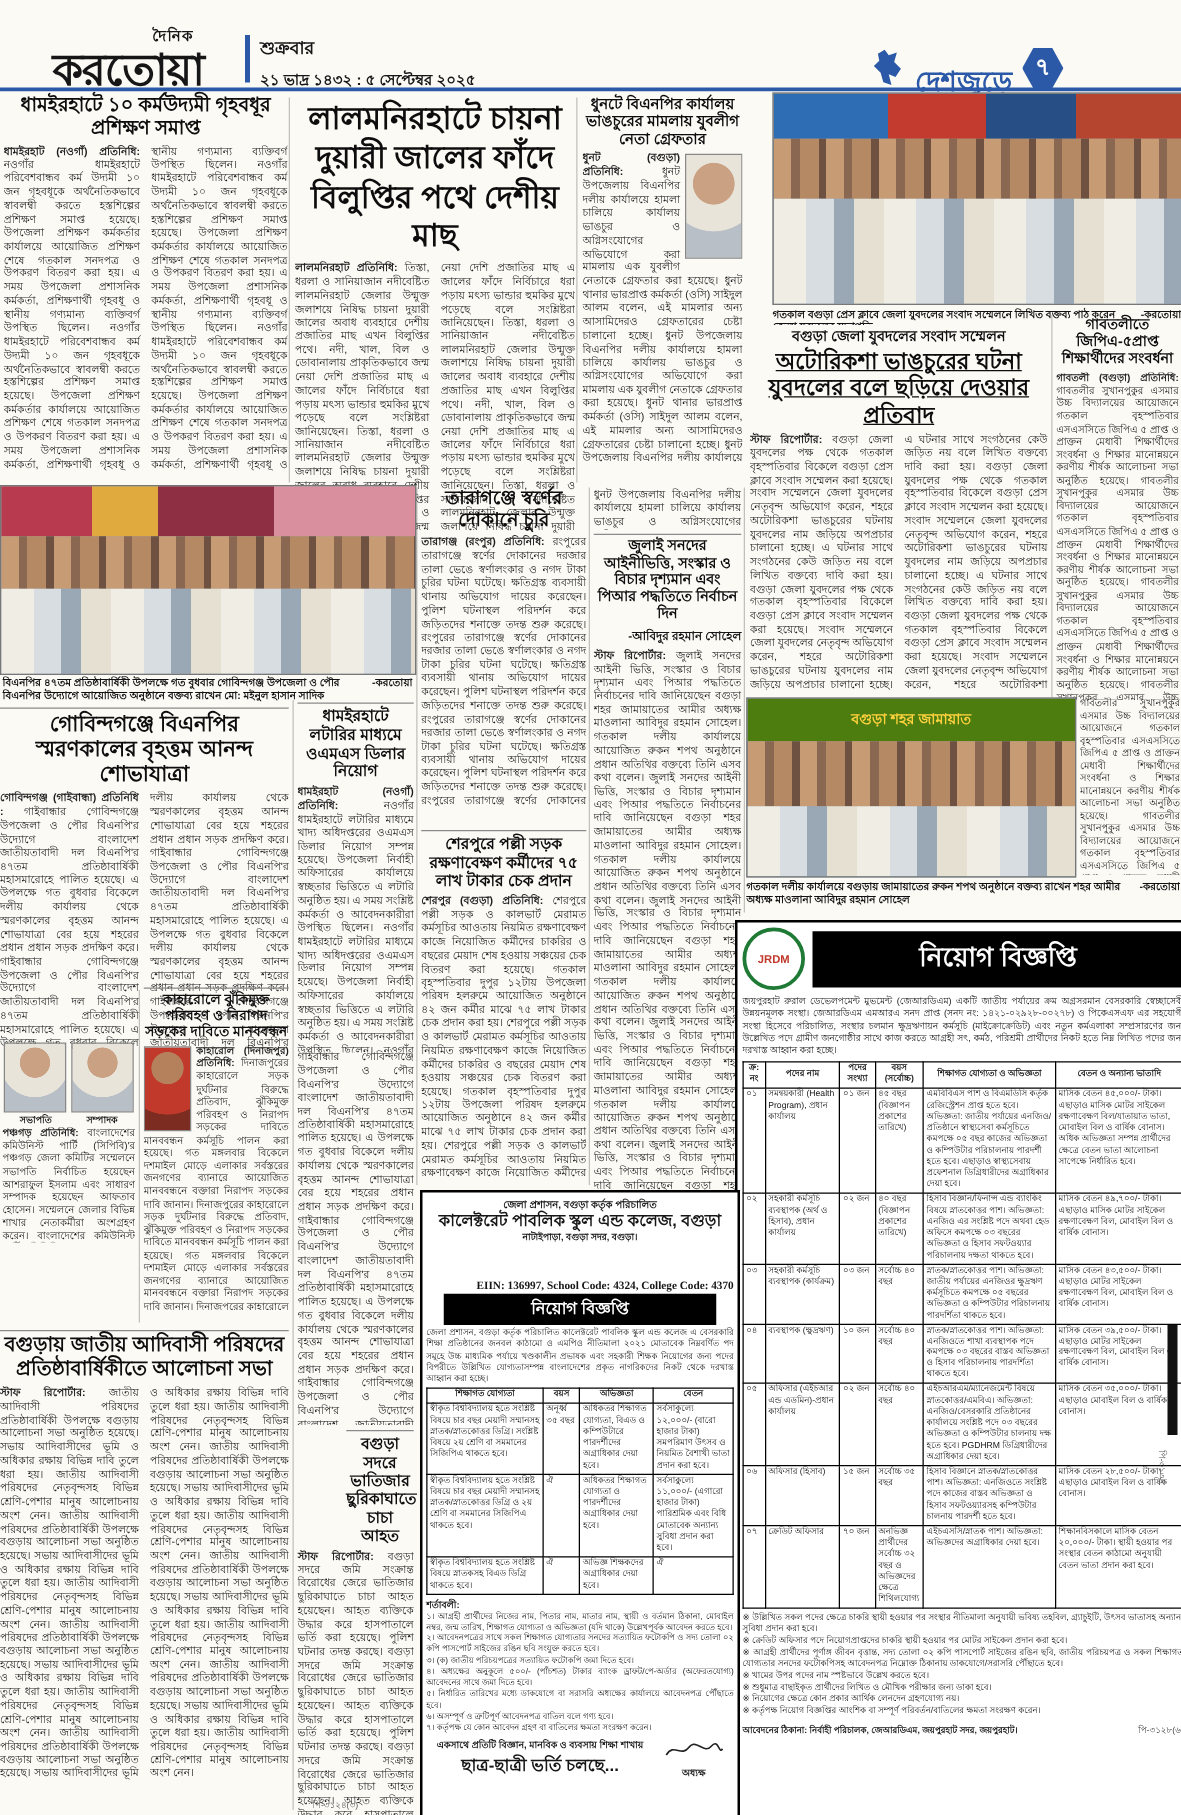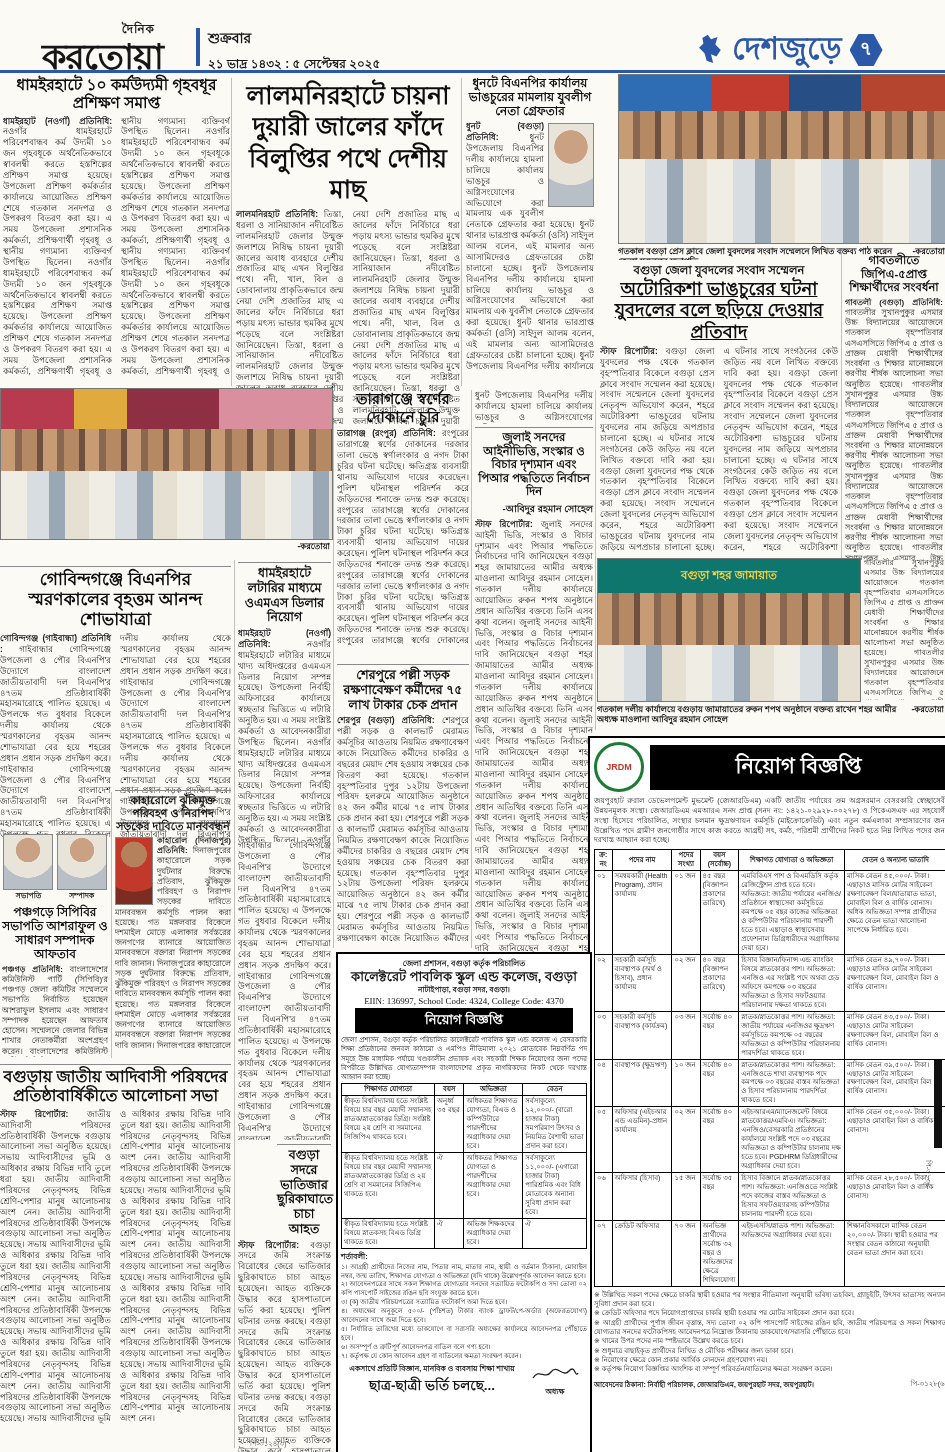--- a/index.html
+++ b/index.html
@@ -22,21 +22,21 @@
   .portrait{background:radial-gradient(circle at 50% 28%,#caa183 0 26%,#e8e4da 27% 60%,#b8bfc6 61%);border:1px solid #888;}
   .adbox{position:absolute;background:#fff;border:2px solid #000;overflow:hidden;}
   .banner-blk{background:#000;color:#fff;font-weight:bold;text-align:center;}
   .adtable{border-collapse:collapse;width:100%;}
   .adtable th,.adtable td{border:1px solid #000;padding:1px 2px;vertical-align:top;
     font-size:6.9px;line-height:1.3;text-align:left;font-weight:normal;white-space:pre-line;}
   .adtable th{font-weight:bold;text-align:center;vertical-align:middle;}
   .note-line{font-size:6.9px;line-height:1.35;text-align:justify;}
   .masthead-logo-top{font-size:12px;font-weight:900;letter-spacing:1px;}
   .masthead-logo{font-size:35px;font-weight:900;letter-spacing:-1px;line-height:.95;}
-  .section-logo{font-size:31px;font-weight:900;color:#2b59a8;}
+  .section-logo{font-size:22px;font-weight:900;color:#2b59a8;margin-top:24px;}
   .hexa{width:33px;height:35px;background:#2b59a8;color:#fff;display:flex;align-items:center;justify-content:center;
         font-size:19px;font-weight:bold;clip-path:polygon(27% 4%,73% 4%,100% 50%,73% 96%,27% 96%,0% 50%);}
   .sign-label{font-size:7.5px;font-weight:bold;text-align:center;}
 </style>
 </head>
 <body>
 
 <div class="page">
 
   <div class="abs" style="left:0;top:20px;width:945px;height:50px;">
@@ -109,20 +109,21 @@
     <div class="body-txt" style="height:262px;font-size:8px;"><span class="byline">গাবতলী (বগুড়া) প্রতিনিধি:</span> <span>গাবতলীর সুখানপুকুর এসমার উচ্চ বিদ্যালয়ের আয়োজনে গতকাল বৃহস্পতিবার এসএসসিতে জিপিএ ৫ প্রাপ্ত ও প্রাক্তন মেধাবী শিক্ষার্থীদের সংবর্ধনা ও শিক্ষার মানোন্নয়নে করণীয় শীর্ষক আলোচনা সভা অনুষ্ঠিত হয়েছে। গাবতলীর সুখানপুকুর এসমার উচ্চ বিদ্যালয়ের আয়োজনে গতকাল বৃহস্পতিবার এসএসসিতে জিপিএ ৫ প্রাপ্ত ও প্রাক্তন মেধাবী শিক্ষার্থীদের সংবর্ধনা ও শিক্ষার মানোন্নয়নে করণীয় শীর্ষক আলোচনা সভা অনুষ্ঠিত হয়েছে। গাবতলীর সুখানপুকুর এসমার উচ্চ বিদ্যালয়ের আয়োজনে গতকাল বৃহস্পতিবার এসএসসিতে জিপিএ ৫ প্রাপ্ত ও প্রাক্তন মেধাবী শিক্ষার্থীদের সংবর্ধনা ও শিক্ষার মানোন্নয়নে করণীয় শীর্ষক আলোচনা সভা অনুষ্ঠিত হয়েছে। গাবতলীর সুখানপুকুর এসমার উচ্চ বিদ্যালয়ের আয়োজনে গতকাল বৃহস্পতিবার এসএসসিতে জিপিএ ৫ প্রাপ্ত ও প্রাক্তন মেধাবী শিক্ষার্থীদের সংবর্ধনা ও শিক্ষার মানোন্নয়নে করণীয় শীর্ষক আলোচনা সভা অনুষ্ঠিত হয়েছে।</span></div>
   </div>
 
   <div class="photo" style="left:0;top:388px;width:331px;height:150px;">
     <div class="ph-strip" style="top:0;height:40px;background:linear-gradient(90deg,#b73a4e 0 22%,#e0aa3e 22% 38%,#8e2f44 38% 66%,#d98f9d 66% 100%);"></div>
     <div class="ph-strip heads" style="top:40px;height:42px;"></div>
     <div class="ph-strip shirts" style="top:82px;height:68px;"></div>
   </div>
   <div class="abs caption" style="left:2px;top:541px;width:328px;height:25px;">
     <span class="credit">-করতোয়া</span>
+    <span>বিএনপির ৪৭তম প্রতিষ্ঠাবার্ষিকী উপলক্ষে গত বুধবার গোবিন্দগঞ্জ উপজেলা ও পৌর বিএনপির উদ্যোগে আয়োজিত অনুষ্ঠানে বক্তব্য রাখেন মো: মইনুল হাসান সাদিক</span>
   </div>
 
   <div class="abs" style="left:337px;top:390px;width:132px;">
     <div class="hl" style="font-size:15px;">তারাগঞ্জে স্বর্ণের দোকানে চুরি</div>
     <div class="body-txt" style="height:218px;"><span class="byline">তারাগঞ্জ (রংপুর) প্রতিনিধি:</span> <span>রংপুরের তারাগঞ্জে স্বর্ণের দোকানের দরজার তালা ভেঙে স্বর্ণালংকার ও নগদ টাকা চুরির ঘটনা ঘটেছে। ক্ষতিগ্রস্ত ব্যবসায়ী থানায় অভিযোগ দায়ের করেছেন। পুলিশ ঘটনাস্থল পরিদর্শন করে জড়িতদের শনাক্তে তদন্ত শুরু করেছে। রংপুরের তারাগঞ্জে স্বর্ণের দোকানের দরজার তালা ভেঙে স্বর্ণালংকার ও নগদ টাকা চুরির ঘটনা ঘটেছে। ক্ষতিগ্রস্ত ব্যবসায়ী থানায় অভিযোগ দায়ের করেছেন। পুলিশ ঘটনাস্থল পরিদর্শন করে জড়িতদের শনাক্তে তদন্ত শুরু করেছে। রংপুরের তারাগঞ্জে স্বর্ণের দোকানের দরজার তালা ভেঙে স্বর্ণালংকার ও নগদ টাকা চুরির ঘটনা ঘটেছে। ক্ষতিগ্রস্ত ব্যবসায়ী থানায় অভিযোগ দায়ের করেছেন। পুলিশ ঘটনাস্থল পরিদর্শন করে জড়িতদের শনাক্তে তদন্ত শুরু করেছে। রংপুরের তারাগঞ্জে স্বর্ণের দোকানের দরজার তালা ভেঙে স্বর্ণালংকার ও নগদ টাকা চুরির ঘটনা ঘটেছে। ক্ষতিগ্রস্ত ব্যবসায়ী থানায় অভিযোগ দায়ের করেছেন। পুলিশ ঘটনাস্থল পরিদর্শন করে জড়িতদের শনাক্তে তদন্ত শুরু করেছে। রংপুরের তারাগঞ্জে স্বর্ণের দোকানের দরজার তালা ভেঙে স্বর্ণালংকার ও নগদ টাকা চুরির ঘটনা ঘটেছে। ক্ষতিগ্রস্ত ব্যবসায়ী থানায় অভিযোগ দায়ের করেছেন। পুলিশ ঘটনাস্থল পরিদর্শন করে জড়িতদের শনাক্তে তদন্ত শুরু করেছে।</span></div>
   </div>
 
   <div class="abs" style="left:337px;top:664px;width:132px;">
     <div class="hl rule-t" style="font-size:12.5px;">শেরপুরে পল্লী সড়ক রক্ষণাবেক্ষণ কর্মীদের ৭৫ লাখ টাকার চেক প্রদান</div>
     <div class="body-txt" style="height:228px;"><span class="byline">শেরপুর (বগুড়া) প্রতিনিধি:</span> <span>শেরপুরে পল্লী সড়ক ও কালভার্ট মেরামত কর্মসূচির আওতায় নিয়মিত রক্ষণাবেক্ষণ কাজে নিয়োজিত কর্মীদের চাকরির ও বছরের মেয়াদ শেষ হওয়ায় সঞ্চয়ের চেক বিতরণ করা হয়েছে। গতকাল বৃহস্পতিবার দুপুর ১২টায় উপজেলা পরিষদ হলরুমে আয়োজিত অনুষ্ঠানে ৪২ জন কর্মীর মাঝে ৭৫ লাখ টাকার চেক প্রদান করা হয়। শেরপুরে পল্লী সড়ক ও কালভার্ট মেরামত কর্মসূচির আওতায় নিয়মিত রক্ষণাবেক্ষণ কাজে নিয়োজিত কর্মীদের চাকরির ও বছরের মেয়াদ শেষ হওয়ায় সঞ্চয়ের চেক বিতরণ করা হয়েছে। গতকাল বৃহস্পতিবার দুপুর ১২টায় উপজেলা পরিষদ হলরুমে আয়োজিত অনুষ্ঠানে ৪২ জন কর্মীর মাঝে ৭৫ লাখ টাকার চেক প্রদান করা হয়। শেরপুরে পল্লী সড়ক ও কালভার্ট মেরামত কর্মসূচির আওতায় নিয়মিত রক্ষণাবেক্ষণ কাজে নিয়োজিত কর্মীদের চাকরির ও বছরের মেয়াদ শেষ হওয়ায় সঞ্চয়ের চেক বিতরণ করা হয়েছে। গতকাল বৃহস্পতিবার দুপুর ১২টায় উপজেলা পরিষদ হলরুমে আয়োজিত অনুষ্ঠানে ৪২ জন কর্মীর মাঝে ৭৫ লাখ টাকার চেক প্রদান করা হয়। শেরপুরে পল্লী সড়ক ও কালভার্ট মেরামত কর্মসূচির আওতায় নিয়মিত রক্ষণাবেক্ষণ কাজে নিয়োজিত কর্মীদের চাকরির ও বছরের মেয়াদ শেষ হওয়ায় সঞ্চয়ের চেক বিতরণ করা হয়েছে। গতকাল বৃহস্পতিবার দুপুর ১২টায় উপজেলা পরিষদ হলরুমে আয়োজিত অনুষ্ঠানে ৪২ জন কর্মীর মাঝে ৭৫ লাখ টাকার চেক প্রদান করা হয়।</span></div>
@@ -147,21 +148,20 @@
 
   <div class="abs" style="left:2px;top:834px;width:106px;">
     <div style="display:flex;gap:4px;justify-content:center;">
       <span class="portrait" style="width:48px;height:54px;display:block;"></span>
       <span class="portrait" style="width:48px;height:54px;display:block;"></span>
     </div>
     <div style="display:flex;justify-content:space-around;font-size:7.5px;font-weight:bold;">
       <span>সভাপতি</span>
       <span>সম্পাদক</span>
     </div>
-    <div class="hl" style="font-size:12px;margin-top:3px;">পঞ্চগড়ে সিপিবির সভাপতি আশরাফুল ও সাধারণ সম্পাদক আফতাব</div>
     <div class="body-txt" style="height:92px;font-size:8px;"><span class="byline">পঞ্চগড় প্রতিনিধি:</span> <span>বাংলাদেশের কমিউনিস্ট পার্টি (সিপিবি)'র পঞ্চগড় জেলা কমিটির সম্মেলনে সভাপতি নির্বাচিত হয়েছেন আশরাফুল ইসলাম এবং সাধারণ সম্পাদক হয়েছেন আফতাব হোসেন। সম্মেলনে জেলার বিভিন্ন শাখার নেতাকর্মীরা অংশগ্রহণ করেন। বাংলাদেশের কমিউনিস্ট পার্টি (সিপিবি)'র পঞ্চগড় জেলা কমিটির সম্মেলনে সভাপতি নির্বাচিত হয়েছেন আশরাফুল ইসলাম এবং সাধারণ সম্পাদক হয়েছেন আফতাব হোসেন। সম্মেলনে জেলার বিভিন্ন শাখার নেতাকর্মীরা অংশগ্রহণ করেন।</span></div>
   </div>
 
   <div class="abs" style="left:115px;top:790px;width:116px;">
     <div class="hl rule-t" style="font-size:11px;">কাহারোলে ঝুঁকিমুক্ত পরিবহণ ও নিরাপদ সড়কের দাবিতে মানববন্ধন</div>
     <div class="body-txt" style="height:212px;font-size:8px;">
       <span style="float:left;width:36px;height:66px;margin:1px 4px 2px 0;display:block;background:radial-gradient(circle at 50% 25%,#b5805c 0 24%,#c0392b 25% 70%,#7d2c22 71%);border:1px solid #888;"></span>
       <span class="byline">কাহারোল (দিনাজপুর) প্রতিনিধি:</span> <span>দিনাজপুরের কাহারোলে সড়ক দুর্ঘটনার বিরুদ্ধে প্রতিবাদ, ঝুঁকিমুক্ত পরিবহণ ও নিরাপদ সড়কের দাবিতে মানববন্ধন কর্মসূচি পালন করা হয়েছে। গত মঙ্গলবার বিকেলে দশমাইল মোড়ে এলাকার সর্বস্তরের জনগণের ব্যানারে আয়োজিত মানববন্ধনে বক্তারা নিরাপদ সড়কের দাবি জানান। দিনাজপুরের কাহারোলে সড়ক দুর্ঘটনার বিরুদ্ধে প্রতিবাদ, ঝুঁকিমুক্ত পরিবহণ ও নিরাপদ সড়কের দাবিতে মানববন্ধন কর্মসূচি পালন করা হয়েছে। গত মঙ্গলবার বিকেলে দশমাইল মোড়ে এলাকার সর্বস্তরের জনগণের ব্যানারে আয়োজিত মানববন্ধনে বক্তারা নিরাপদ সড়কের দাবি জানান। দিনাজপুরের কাহারোলে সড়ক দুর্ঘটনার বিরুদ্ধে প্রতিবাদ, ঝুঁকিমুক্ত পরিবহণ ও নিরাপদ সড়কের দাবিতে মানববন্ধন কর্মসূচি পালন করা হয়েছে। গত মঙ্গলবার বিকেলে দশমাইল মোড়ে এলাকার সর্বস্তরের জনগণের ব্যানারে আয়োজিত মানববন্ধনে বক্তারা নিরাপদ সড়কের দাবি জানান।</span>
     </div>
   </div>
@@ -171,21 +171,21 @@
     <div class="body-txt cols2" style="height:326px;"><span class="byline">স্টাফ রিপোর্টার:</span> <span>জাতীয় আদিবাসী পরিষদের প্রতিষ্ঠাবার্ষিকী উপলক্ষে বগুড়ায় আলোচনা সভা অনুষ্ঠিত হয়েছে। সভায় আদিবাসীদের ভূমি ও অধিকার রক্ষায় বিভিন্ন দাবি তুলে ধরা হয়। জাতীয় আদিবাসী পরিষদের নেতৃবৃন্দসহ বিভিন্ন শ্রেণি-পেশার মানুষ আলোচনায় অংশ নেন। জাতীয় আদিবাসী পরিষদের প্রতিষ্ঠাবার্ষিকী উপলক্ষে বগুড়ায় আলোচনা সভা অনুষ্ঠিত হয়েছে। সভায় আদিবাসীদের ভূমি ও অধিকার রক্ষায় বিভিন্ন দাবি তুলে ধরা হয়। জাতীয় আদিবাসী পরিষদের নেতৃবৃন্দসহ বিভিন্ন শ্রেণি-পেশার মানুষ আলোচনায় অংশ নেন। জাতীয় আদিবাসী পরিষদের প্রতিষ্ঠাবার্ষিকী উপলক্ষে বগুড়ায় আলোচনা সভা অনুষ্ঠিত হয়েছে। সভায় আদিবাসীদের ভূমি ও অধিকার রক্ষায় বিভিন্ন দাবি তুলে ধরা হয়। জাতীয় আদিবাসী পরিষদের নেতৃবৃন্দসহ বিভিন্ন শ্রেণি-পেশার মানুষ আলোচনায় অংশ নেন। জাতীয় আদিবাসী পরিষদের প্রতিষ্ঠাবার্ষিকী উপলক্ষে বগুড়ায় আলোচনা সভা অনুষ্ঠিত হয়েছে। সভায় আদিবাসীদের ভূমি ও অধিকার রক্ষায় বিভিন্ন দাবি তুলে ধরা হয়। জাতীয় আদিবাসী পরিষদের নেতৃবৃন্দসহ বিভিন্ন শ্রেণি-পেশার মানুষ আলোচনায় অংশ নেন। জাতীয় আদিবাসী পরিষদের প্রতিষ্ঠাবার্ষিকী উপলক্ষে বগুড়ায় আলোচনা সভা অনুষ্ঠিত হয়েছে। সভায় আদিবাসীদের ভূমি ও অধিকার রক্ষায় বিভিন্ন দাবি তুলে ধরা হয়। জাতীয় আদিবাসী পরিষদের নেতৃবৃন্দসহ বিভিন্ন শ্রেণি-পেশার মানুষ আলোচনায় অংশ নেন। জাতীয় আদিবাসী পরিষদের প্রতিষ্ঠাবার্ষিকী উপলক্ষে বগুড়ায় আলোচনা সভা অনুষ্ঠিত হয়েছে। সভায় আদিবাসীদের ভূমি ও অধিকার রক্ষায় বিভিন্ন দাবি তুলে ধরা হয়। জাতীয় আদিবাসী পরিষদের নেতৃবৃন্দসহ বিভিন্ন শ্রেণি-পেশার মানুষ আলোচনায় অংশ নেন। জাতীয় আদিবাসী পরিষদের প্রতিষ্ঠাবার্ষিকী উপলক্ষে বগুড়ায় আলোচনা সভা অনুষ্ঠিত হয়েছে। সভায় আদিবাসীদের ভূমি ও অধিকার রক্ষায় বিভিন্ন দাবি তুলে ধরা হয়। জাতীয় আদিবাসী পরিষদের নেতৃবৃন্দসহ বিভিন্ন শ্রেণি-পেশার মানুষ আলোচনায় অংশ নেন।</span></div>
   </div>
 
   <div class="abs" style="left:238px;top:840px;width:93px;">
     <div class="body-txt" style="height:300px;"><span>গাইবান্ধার গোবিন্দগঞ্জে উপজেলা ও পৌর বিএনপি'র উদ্যোগে বাংলাদেশ জাতীয়তাবাদী দল বিএনপি'র ৪৭তম প্রতিষ্ঠাবার্ষিকী মহাসমারোহে পালিত হয়েছে। এ উপলক্ষে গত বুধবার বিকেলে দলীয় কার্যালয় থেকে স্মরণকালের বৃহত্তম আনন্দ শোভাযাত্রা বের হয়ে শহরের প্রধান প্রধান সড়ক প্রদক্ষিণ করে। গাইবান্ধার গোবিন্দগঞ্জে উপজেলা ও পৌর বিএনপি'র উদ্যোগে বাংলাদেশ জাতীয়তাবাদী দল বিএনপি'র ৪৭তম প্রতিষ্ঠাবার্ষিকী মহাসমারোহে পালিত হয়েছে। এ উপলক্ষে গত বুধবার বিকেলে দলীয় কার্যালয় থেকে স্মরণকালের বৃহত্তম আনন্দ শোভাযাত্রা বের হয়ে শহরের প্রধান প্রধান সড়ক প্রদক্ষিণ করে। গাইবান্ধার গোবিন্দগঞ্জে উপজেলা ও পৌর বিএনপি'র উদ্যোগে বাংলাদেশ জাতীয়তাবাদী দল বিএনপি'র ৪৭তম প্রতিষ্ঠাবার্ষিকী মহাসমারোহে পালিত হয়েছে। এ উপলক্ষে গত বুধবার বিকেলে দলীয় কার্যালয় থেকে স্মরণকালের বৃহত্তম আনন্দ শোভাযাত্রা বের হয়ে শহরের প্রধান প্রধান সড়ক প্রদক্ষিণ করে।</span></div>
     <div class="hl rule-t" style="font-size:12.5px;margin-top:4px;margin-left:39px;">বগুড়া সদরে ভাতিজার ছুরিকাঘাতে চাচা আহত</div>
     <div class="body-txt" style="height:238px;"><span class="byline">স্টাফ রিপোর্টার:</span> <span>বগুড়া সদরে জমি সংক্রান্ত বিরোধের জেরে ভাতিজার ছুরিকাঘাতে চাচা আহত হয়েছেন। আহত ব্যক্তিকে উদ্ধার করে হাসপাতালে ভর্তি করা হয়েছে। পুলিশ ঘটনার তদন্ত করছে। বগুড়া সদরে জমি সংক্রান্ত বিরোধের জেরে ভাতিজার ছুরিকাঘাতে চাচা আহত হয়েছেন। আহত ব্যক্তিকে উদ্ধার করে হাসপাতালে ভর্তি করা হয়েছে। পুলিশ ঘটনার তদন্ত করছে। বগুড়া সদরে জমি সংক্রান্ত বিরোধের জেরে ভাতিজার ছুরিকাঘাতে চাচা আহত হয়েছেন। আহত ব্যক্তিকে উদ্ধার করে হাসপাতালে ভর্তি করা হয়েছে। পুলিশ ঘটনার তদন্ত করছে। বগুড়া সদরে জমি সংক্রান্ত বিরোধের জেরে ভাতিজার ছুরিকাঘাতে চাচা আহত হয়েছেন। আহত ব্যক্তিকে উদ্ধার করে হাসপাতালে ভর্তি করা হয়েছে। পুলিশ ঘটনার তদন্ত করছে। বগুড়া সদরে জমি সংক্রান্ত বিরোধের জেরে ভাতিজার ছুরিকাঘাতে চাচা আহত হয়েছেন। আহত ব্যক্তিকে উদ্ধার করে হাসপাতালে ভর্তি করা হয়েছে। পুলিশ ঘটনার তদন্ত করছে।</span></div>
   </div>
 
   <div class="photo" style="left:597px;top:558px;width:262px;height:142px;">
-    <div class="ph-strip" style="top:0;height:34px;background:#0f766e;color:#ffd23e;font-weight:bold;font-size:11.5px;display:flex;align-items:center;justify-content:center;">
+    <div class="ph-strip" style="top:0;height:34px;background:#4d7c0f;color:#ffd23e;font-weight:bold;font-size:11.5px;display:flex;align-items:center;justify-content:center;">
         <span>বগুড়া শহর জামায়াত</span>
       </div>
     <div class="ph-strip heads" style="top:34px;height:52px;"></div>
     <div class="ph-strip shirts" style="top:86px;height:56px;"></div>
   </div>
   <div class="abs body-txt" style="left:864px;top:558px;width:80px;height:142px;font-size:7.8px;"><span>গাবতলীর সুখানপুকুর এসমার উচ্চ বিদ্যালয়ের আয়োজনে গতকাল বৃহস্পতিবার এসএসসিতে জিপিএ ৫ প্রাপ্ত ও প্রাক্তন মেধাবী শিক্ষার্থীদের সংবর্ধনা ও শিক্ষার মানোন্নয়নে করণীয় শীর্ষক আলোচনা সভা অনুষ্ঠিত হয়েছে। গাবতলীর সুখানপুকুর এসমার উচ্চ বিদ্যালয়ের আয়োজনে গতকাল বৃহস্পতিবার এসএসসিতে জিপিএ ৫ প্রাপ্ত ও প্রাক্তন মেধাবী শিক্ষার্থীদের সংবর্ধনা ও শিক্ষার মানোন্নয়নে করণীয় শীর্ষক আলোচনা সভা অনুষ্ঠিত হয়েছে।</span></div>
   <div class="abs caption" style="left:597px;top:704px;width:347px;height:26px;">
     <span class="credit">-করতোয়া</span>
     <span>গতকাল দলীয় কার্যালয়ে বগুড়ায় জামায়াতের রুকন শপথ অনুষ্ঠানে বক্তব্য রাখেন শহর আমীর অধ্যক্ষ মাওলানা আবিদুর রহমান সোহেল</span>
   </div>
@@ -276,21 +276,21 @@
     <div style="display:flex;justify-content:space-between;align-items:flex-end;margin-top:4px;">
       <div class="note-line" style="font-weight:bold;">আবেদনের ঠিকানা: নির্বাহী পরিচালক, জেআরডিএম, জয়পুরহাট সদর, জয়পুরহাট।</div>
       <div style="font-size:7px;color:#444;">পি-৩১২৮(৬)</div>
     </div>
   </div>
 
   <div class="adbox" style="left:336px;top:952px;width:246px;height:494px;padding:3px;">
     <div style="text-align:center;font-size:8px;font-weight:bold;">জেলা প্রশাসন, বগুড়া কর্তৃক পরিচালিত</div>
     <div style="text-align:center;font-size:13px;font-weight:bold;line-height:1.1;">কালেক্টরেট পাবলিক স্কুল এন্ড কলেজ, বগুড়া</div>
     <div style="text-align:center;font-size:7.3px;font-weight:bold;">নাটাইপাড়া, বগুড়া সদর, বগুড়া।</div>
-    <div style="text-align:center;font-size:9px;font-weight:normal;font-family:'Liberation Serif',serif;">EIIN: 136997, School Code: 4324, College Code: 4370</div>
+    <div style="text-align:right;font-size:9px;font-weight:bold;font-family:'Liberation Serif',serif;margin-top:27px;">EIIN: 136997, School Code: 4324, College Code: 4370</div>
     <div class="banner-blk" style="font-size:13px;padding:2px 0;margin:2px 14px;">নিয়োগ বিজ্ঞপ্তি</div>
     <div class="note-line" style="font-size:6.8px;margin-bottom:2px;">জেলা প্রশাসন, বগুড়া কর্তৃক পরিচালিত কালেক্টরেট পাবলিক স্কুল এন্ড কলেজ এ বেসরকারি শিক্ষা প্রতিষ্ঠানের জনবল কাঠামো ও এমপিও নীতিমালা ২০২১ মোতাবেক নিম্নবর্ণিত পদ সমূহে উচ্চ মাধ্যমিক পর্যায়ে খণ্ডকালীন প্রভাষক এবং সহকারী শিক্ষক নিয়োগের জন্য পদের বিপরীতে উল্লিখিত যোগ্যতাসম্পন্ন বাংলাদেশের প্রকৃত নাগরিকদের নিকট থেকে দরখাস্ত আহ্বান করা হচ্ছে।</div>
     <table class="adtable">
       <tbody>
           <tr>
         <th style="width:38%;">শিক্ষাগত যোগ্যতা</th>
         <th style="width:12%;">বয়স</th>
         <th style="width:24%;">অভিজ্ঞতা</th>
         <th style="width:26%;">বেতন</th>
       </tr>

